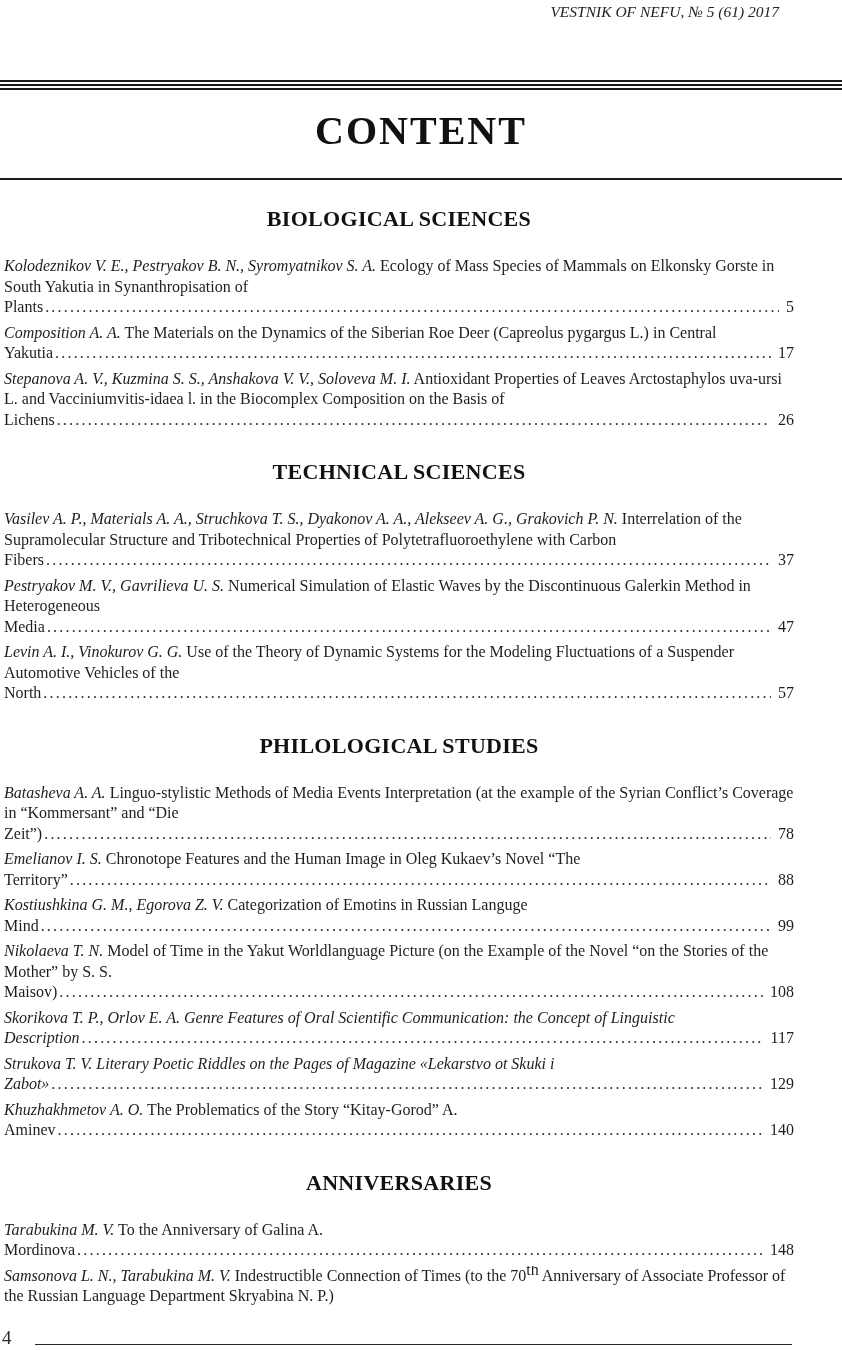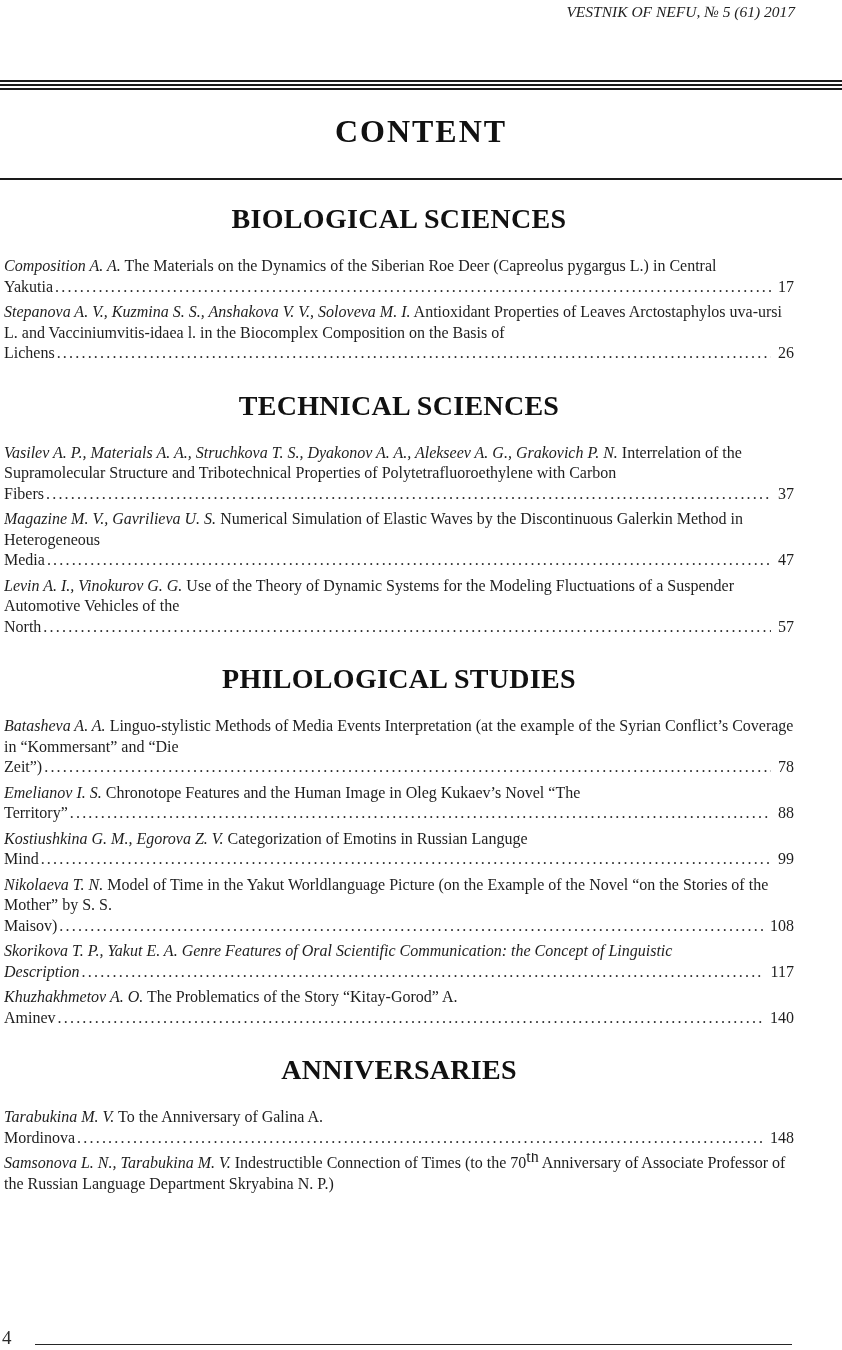--- a/index.html
+++ b/index.html
@@ -7,21 +7,21 @@
   .page {
     position: relative;
     width: 842px;
     height: 1350px;
     background: #ffffff;
     color: #1e1e1e;
     font-family: "Liberation Serif", serif;
     overflow: hidden;
   }
   .journal-header {
-    padding: 3px 47px 0 0;
+    padding: 3px 63px 0 0;
     text-align: right;
     font-style: italic;
     font-size: 15.5px;
     line-height: 18px;
     color: #222;
   }
   .triple-rule {
     margin-top: 59px;
     height: 10px;
     border-top: 2px solid #1a1a1a;
@@ -30,34 +30,34 @@
   }
   .triple-rule::after {
     content: "";
     position: absolute;
     left: 0; right: 0; top: 2px;
     border-top: 2px solid #1a1a1a;
   }
   .content-title {
     margin-top: 24px;
     text-align: center;
-    font-size: 32px;
+    font-size: 40px;
     line-height: 34px;
     font-weight: bold;
     letter-spacing: 2px;
     color: #111;
   }
   .title-rule {
     margin-top: 30px;
     border-top: 2.5px solid #1a1a1a;
   }
   .toc { padding: 0 48px 0 4px; }
   .section-heading {
     text-align: center;
-    font-size: 28px;
+    font-size: 22px;
     line-height: 23px;
     font-weight: bold;
     letter-spacing: 0.3px;
     margin: 30px 0 26px 0;
     color: #111;
   }
   .section:first-of-type .section-heading { margin-top: 27px; }
   .entry {
     position: relative;
     overflow: hidden;
@@ -101,36 +101,38 @@
 
   <div class="triple-rule"></div>
 
   <h1 class="content-title">CONTENT</h1>
 
   <div class="title-rule"></div>
 
   <div class="toc" id="toc">
       <section class="section">
         <h2 class="section-heading">BIOLOGICAL SCIENCES</h2>
+        <p class="entry"><span class="authors">Kolodeznikov V. E., Pestryakov B. N., Syromyatnikov S. A.</span> <span class="title">Ecology of Mass Species of Mammals on Elkonsky Gorste in South Yakutia in Synanthropisation of Plants</span><span class="leader"></span><span class="pagenum">5</span></p>
         <p class="entry"><span class="authors">Composition A. A.</span> <span class="title">The Materials on the Dynamics of the Siberian Roe Deer (Capreolus pygargus L.) in Central Yakutia</span><span class="leader"></span><span class="pagenum">17</span></p>
         <p class="entry"><span class="authors">Stepanova A. V., Kuzmina S. S., Anshakova V. V., Soloveva M. I.</span> <span class="title">Antioxidant Properties of Leaves Arctostaphylos uva-ursi L. and Vacciniumvitis-idaea l. in the Biocomplex Composition on the Basis of Lichens</span><span class="leader"></span><span class="pagenum">26</span></p>
       </section>
       <section class="section">
         <h2 class="section-heading">TECHNICAL SCIENCES</h2>
         <p class="entry"><span class="authors">Vasilev A. P., Materials A. A., Struchkova T. S., Dyakonov A. A., Alekseev A. G., Grakovich P. N.</span> <span class="title">Interrelation of the Supramolecular Structure and Tribotechnical Properties of Polytetrafluoroethylene with Carbon Fibers</span><span class="leader"></span><span class="pagenum">37</span></p>
-        <p class="entry"><span class="authors">Magazine M. V., Gavrilieva U. S.</span> <span class="title">Numerical Simulation of Elastic Waves by the Discontinuous Galerkin Method in Heterogeneous Media</span><span class="leader"></span><span class="pagenum">47</span></p>
+        <p class="entry"><span class="authors">Pestryakov M. V., Gavrilieva U. S.</span> <span class="title">Numerical Simulation of Elastic Waves by the Discontinuous Galerkin Method in Heterogeneous Media</span><span class="leader"></span><span class="pagenum">47</span></p>
         <p class="entry"><span class="authors">Levin A. I., Vinokurov G. G.</span> <span class="title">Use of the Theory of Dynamic Systems for the Modeling Fluctuations of a Suspender Automotive Vehicles of the North</span><span class="leader"></span><span class="pagenum">57</span></p>
       </section>
       <section class="section">
         <h2 class="section-heading">PHILOLOGICAL STUDIES</h2>
         <p class="entry"><span class="authors">Batasheva A. A.</span> <span class="title">Linguo-stylistic Methods of Media Events Interpretation (at the example of the Syrian Conflict’s Coverage in “Kommersant” and “Die Zeit”)</span><span class="leader"></span><span class="pagenum">78</span></p>
         <p class="entry"><span class="authors">Emelianov I. S.</span> <span class="title">Chronotope Features and the Human Image in Oleg Kukaev’s Novel “The Territory”</span><span class="leader"></span><span class="pagenum">88</span></p>
         <p class="entry"><span class="authors">Kostiushkina G. M., Egorova Z. V.</span> <span class="title">Categorization of Emotins in Russian Languge Mind</span><span class="leader"></span><span class="pagenum">99</span></p>
         <p class="entry"><span class="authors">Nikolaeva T. N.</span> <span class="title">Model of Time in the Yakut Worldlanguage Picture (on the Example of the Novel “on the Stories of the Mother” by S. S. Maisov)</span><span class="leader"></span><span class="pagenum">108</span></p>
-        <p class="entry italic-title"><span class="authors">Skorikova T. P., Yakut E. A.</span> <span class="title">Genre Features of Oral Scientific Communication: the Concept of Linguistic Description</span><span class="leader"></span><span class="pagenum">117</span></p>
+        <p class="entry italic-title"><span class="authors">Skorikova T. P., Orlov E. A.</span> <span class="title">Genre Features of Oral Scientific Communication: the Concept of Linguistic Description</span><span class="leader"></span><span class="pagenum">117</span></p>
+        <p class="entry italic-title"><span class="authors">Strukova T. V.</span> <span class="title">Literary Poetic Riddles on the Pages of Magazine «Lekarstvo ot Skuki i Zabot»</span><span class="leader"></span><span class="pagenum">129</span></p>
         <p class="entry"><span class="authors">Khuzhakhmetov A. O.</span> <span class="title">The Problematics of the Story “Kitay-Gorod” A. Aminev</span><span class="leader"></span><span class="pagenum">140</span></p>
       </section>
       <section class="section">
         <h2 class="section-heading">ANNIVERSARIES</h2>
         <p class="entry"><span class="authors">Tarabukina M. V.</span> <span class="title">To the Anniversary of Galina A. Mordinova</span><span class="leader"></span><span class="pagenum">148</span></p>
         <p class="entry"><span class="authors">Samsonova L. N., Tarabukina M. V.</span> <span class="title"><span>Indestructible Connection of Times (to the 70</span><sup>th</sup><span> Anniversary of Associate Professor of the Russian Language Department Skryabina N. P.)</span></span></p>
       </section>
     </div>
 
   <span class="footer-pageno">4</span>

